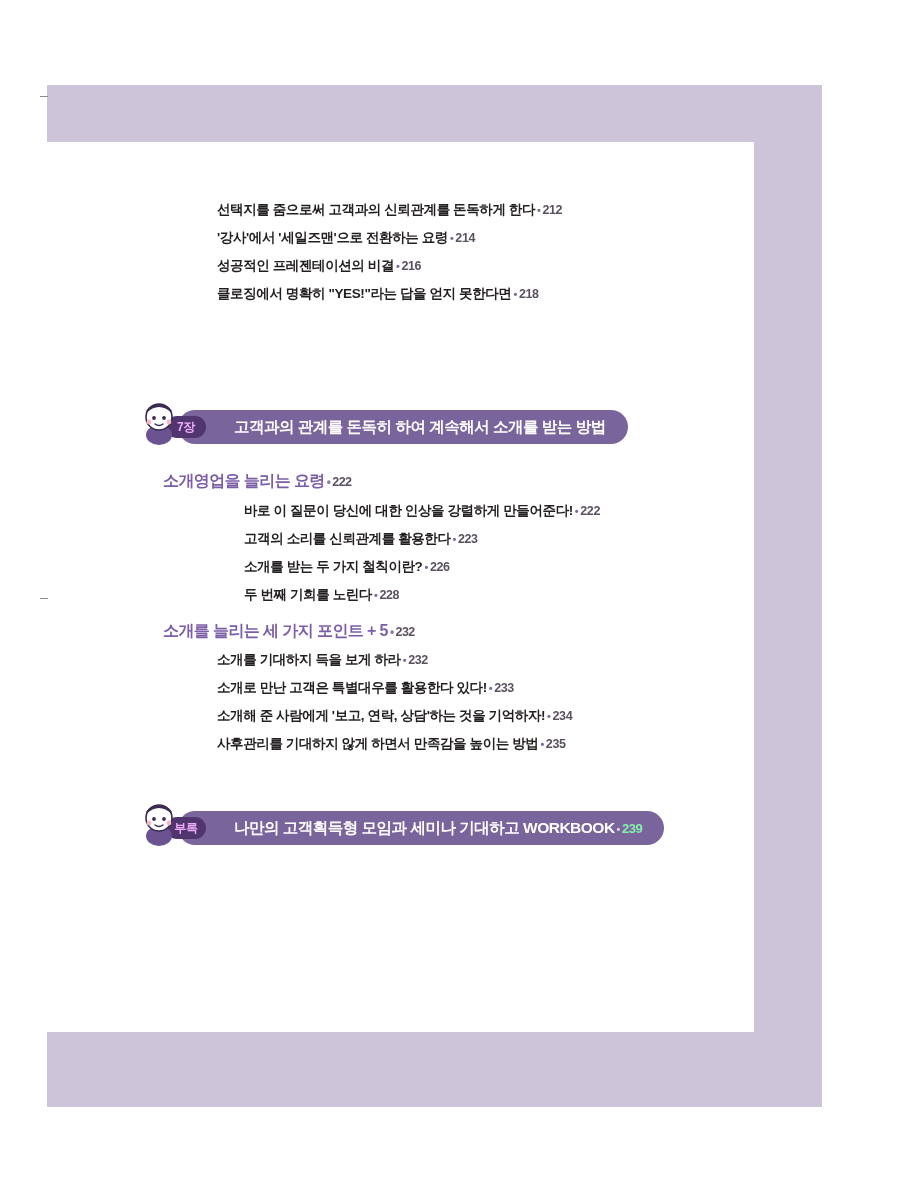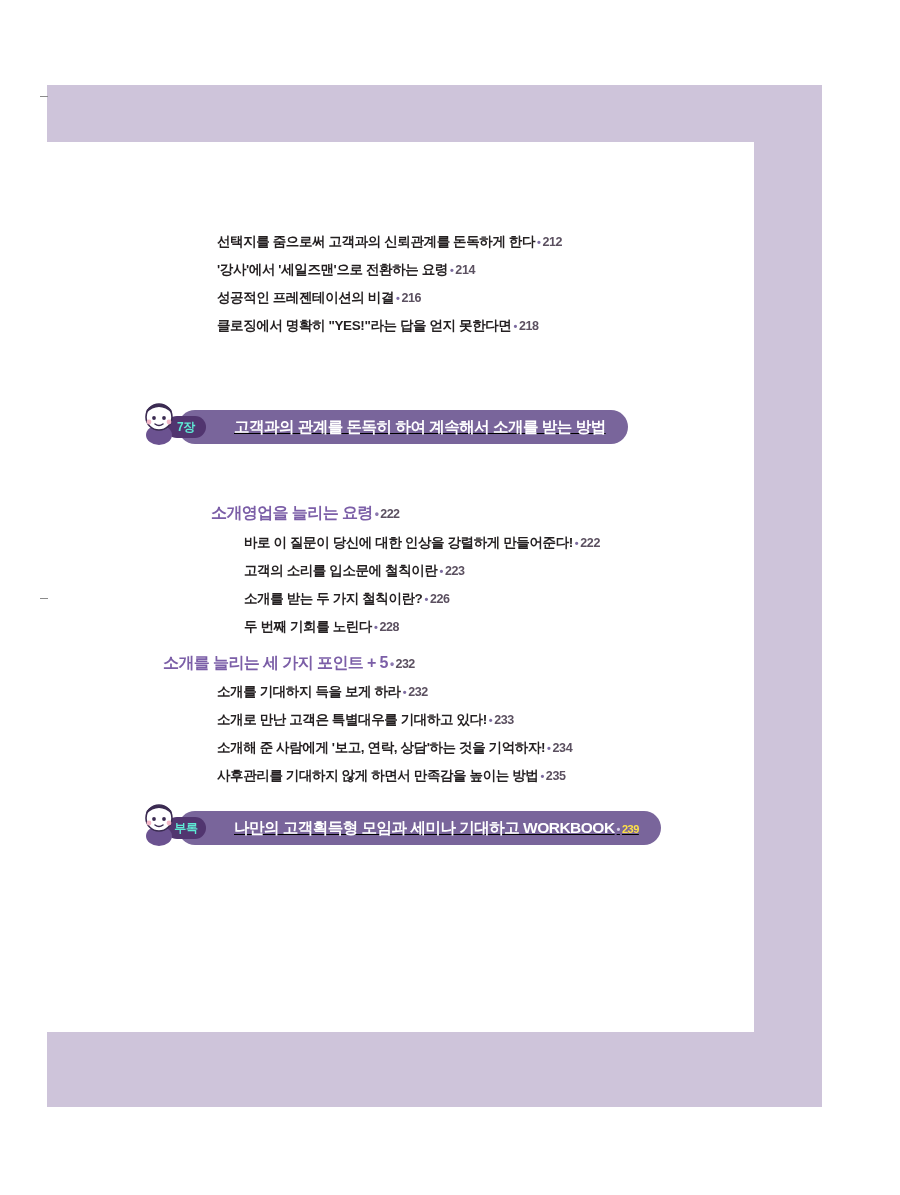--- a/index.html
+++ b/index.html
@@ -43,21 +43,20 @@
     background: #8b8b8b;
   }
   #tick-top { left: 40px; top: 96px; }
   #tick-mid { left: 40px; top: 598px; }
 
   
   .sub-list {
     position: absolute;
     left: 0;
     width: 707px;
-    margin-top: 32px;
   }
   .entry {
     font-size: 13.5px;
     color: #231f20;
     line-height: 28px;
     white-space: nowrap;
     font-weight: bold;
     letter-spacing: -0.4px;
   }
   .entry .dot {
@@ -106,48 +105,47 @@
     left: 40px;
     top: 0;
     height: 34px;
     border-radius: 17px;
     background: #79659b;
     display: flex;
     align-items: center;
     padding: 0 22px 0 56px;
     box-sizing: border-box;
     white-space: nowrap;
-    text-decoration: underline;
   }
   .banner-title {
     color: #ffffff;
     font-size: 15.5px;
     font-weight: bold;
     letter-spacing: -0.5px;
   }
   .banner-title .dot {
     color: #d8cfe6;
     font-size: 11px;
     padding: 0 2px;
   }
   .banner-title .pg {
-    color: #fde047;
-    font-size: 11px;
+    color: #86efac;
+    font-size: 13px;
   }
   
   .ch-pill {
     position: absolute;
     left: 28px;
     top: 6px;
     height: 22px;
     min-width: 26px;
     padding: 0 7px;
     border-radius: 11px;
     background: #51356f;
-    color: #5eead4;
+    color: #f0abfc;
     font-size: 12px;
     font-weight: bold;
     display: flex;
     align-items: center;
     justify-content: center;
     letter-spacing: -0.3px;
   }
   
   .mascot {
     position: absolute;
@@ -193,53 +191,53 @@
       <path d="M8 14 Q21 2 34 14 Q34 7 21 5 Q8 7 8 14 Z" fill="#3b2b52"></path>
       <circle cx="16" cy="19" r="1.9" fill="#3b2b52"></circle>
       <circle cx="26" cy="19" r="1.9" fill="#3b2b52"></circle>
       <path d="M17 25 Q21 28 25 25" stroke="#3b2b52" stroke-width="1.5" fill="none" stroke-linecap="round"></path>
       <circle cx="11" cy="23" r="2.4" fill="#f3b7c6"></circle>
       <circle cx="31" cy="23" r="2.4" fill="#f3b7c6"></circle>
     </svg>
   </div>
 </div>
 
-<div class="sub-list" style="top:468px;padding-left:48px;">
+<div class="sub-list" style="top:468px;">
   <div class="sec-head lvl1">
     <span>소개영업을 늘리는 요령</span><span class="dot">•</span><span class="pg">222</span>
   </div>
 </div>
 
 <div class="sub-list" style="top:497px;padding-left:27px;">
   <div class="entry lvl2">
     <span>바로 이 질문이 당신에 대한 인상을 강렬하게 만들어준다!</span><span class="dot">•</span><span class="pg">222</span>
   </div>
   <div class="entry lvl2">
-    <span>고객의 소리를 입소문에 철칙이란</span><span class="dot">•</span><span class="pg">223</span>
+    <span>고객의 소리를 신뢰관계를 활용한다</span><span class="dot">•</span><span class="pg">223</span>
   </div>
   <div class="entry lvl2">
     <span>소개를 받는 두 가지 철칙이란?</span><span class="dot">•</span><span class="pg">226</span>
   </div>
   <div class="entry lvl2">
     <span>두 번째 기회를 노린다</span><span class="dot">•</span><span class="pg">228</span>
   </div>
 </div>
 
 <div class="sub-list" style="top:618px;">
   <div class="sec-head lvl1">
     <span>소개를 늘리는 세 가지 포인트 + 5</span><span class="dot">•</span><span class="pg">232</span>
   </div>
 </div>
 
 <div class="sub-list" style="top:646px;">
   <div class="entry lvl2">
     <span>소개를 기대하지 득을 보게 하라</span><span class="dot">•</span><span class="pg">232</span>
   </div>
   <div class="entry lvl2">
-    <span>소개로 만난 고객은 특별대우를 기대하고 있다!</span><span class="dot">•</span><span class="pg">233</span>
+    <span>소개로 만난 고객은 특별대우를 활용한다 있다!</span><span class="dot">•</span><span class="pg">233</span>
   </div>
   <div class="entry lvl2">
     <span>소개해 준 사람에게 '보고, 연락, 상담'하는 것을 기억하자!</span><span class="dot">•</span><span class="pg">234</span>
   </div>
   <div class="entry lvl2">
     <span>사후관리를 기대하지 않게 하면서 만족감을 높이는 방법</span><span class="dot">•</span><span class="pg">235</span>
   </div>
 </div>
 
 <div class="banner-wrap" style="left:138px; top:811px; width:620px;">

